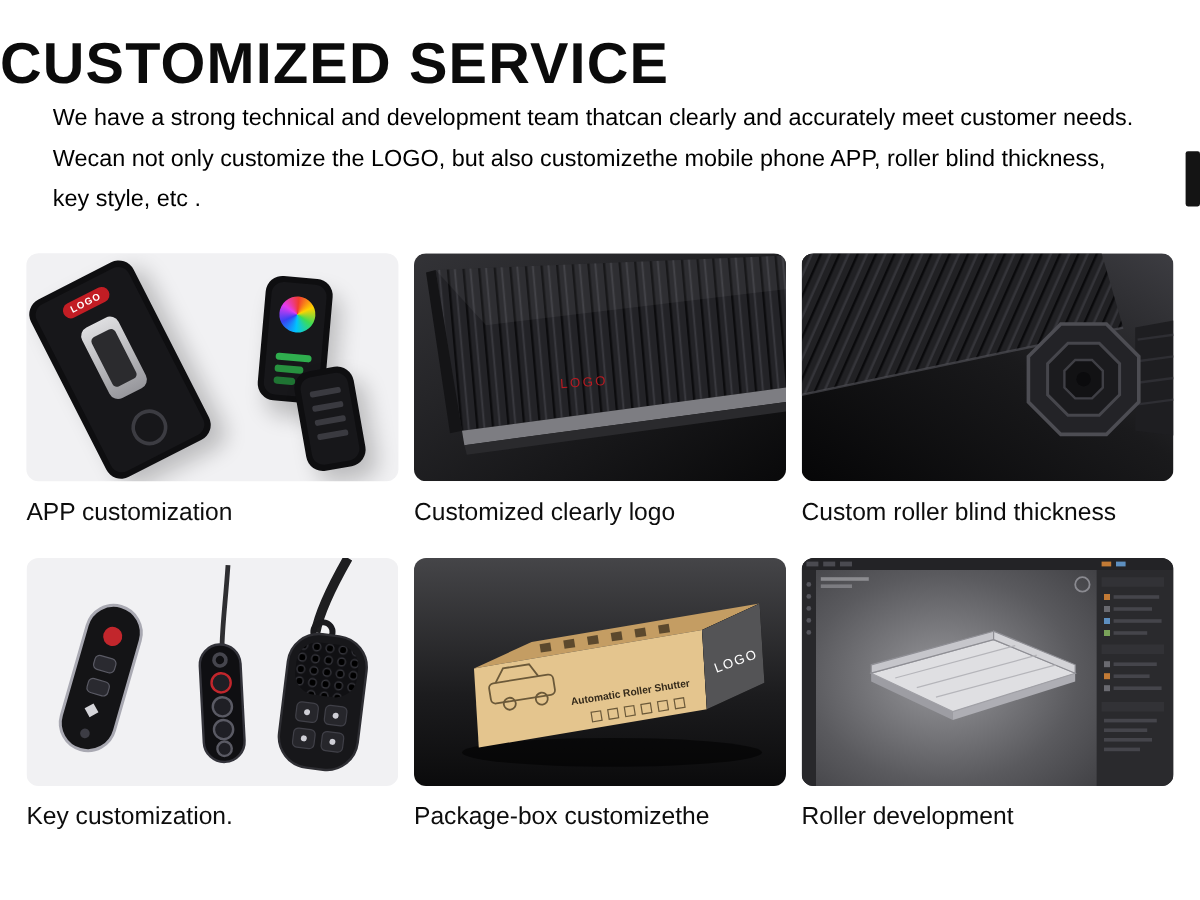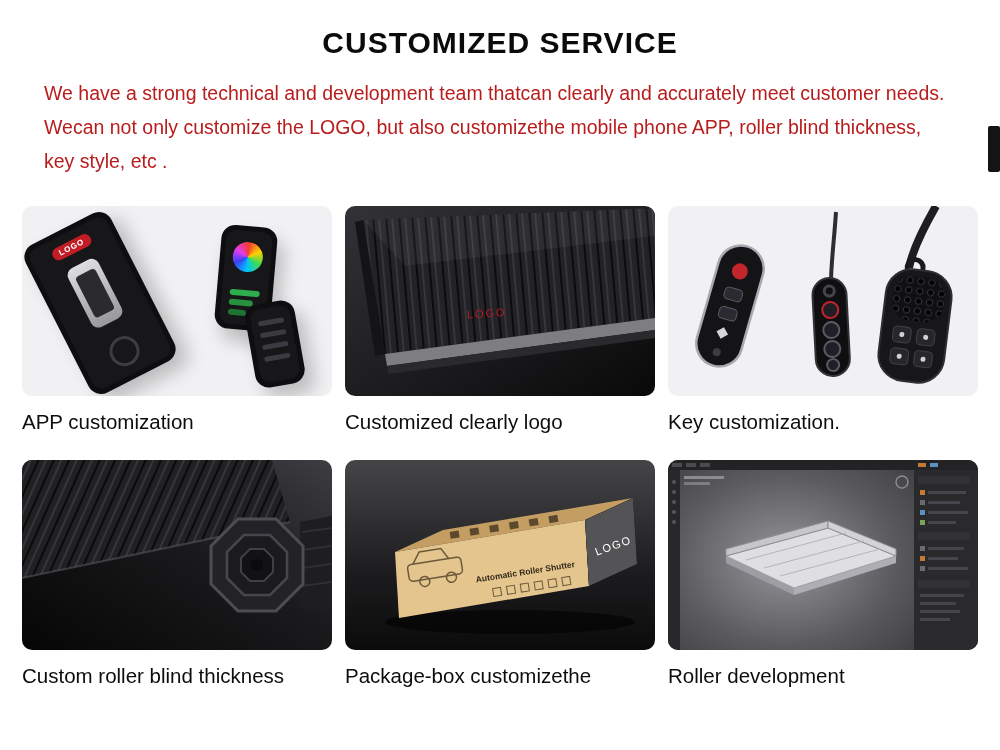--- a/index.html
+++ b/index.html
@@ -2,25 +2,25 @@
 <html><head>
 <meta charset="utf-8">
 <style>
   html,body{margin:0;padding:0;}
   body{
     width:1000px;height:750px;position:relative;overflow:hidden;
     background:#ffffff;font-family:"Liberation Sans",sans-serif;color:#111;
   }
   
   .page-title{
-    text-align:center;margin:26px 0 0;font-size:30px;font-weight:800;
+    margin:26px 0 0;font-size:48px;font-weight:800;
     letter-spacing:1px;color:#0b0b0b;
   }
   .intro{
-    margin:16px 44px 0;font-size:19.5px;line-height:34px;color:#b91c1c;
+    margin:0 44px 0;font-size:19.5px;line-height:34px;color:#000000;
   }
   
   .grid{
     display:grid;grid-template-columns:repeat(3,1fr);column-gap:13px;row-gap:0;
     margin:28px 22px 0;
   }
   figure{margin:0;}
   .thumb{
     height:190px;border-radius:10px;overflow:hidden;position:relative;
   }
@@ -125,20 +125,52 @@
         <text x="122" y="112" fill="#b81b22" font-size="11" letter-spacing="2" transform="rotate(-4 130 110)">LOGO</text>
       </svg>
     </div>
     <figcaption>Customized clearly logo</figcaption>
   </figure>
 
   <figure>
     <div class="thumb">
       <svg viewBox="0 0 310 190">
         <defs>
+          <linearGradient id="bg3" x1="0" y1="1" x2="1" y2="0">
+            <stop offset="0" stop-color="#060607"></stop>
+              <stop offset=".55" stop-color="#1a1a1c"></stop>
+              <stop offset="1" stop-color="#3d3d42"></stop>
+          </linearGradient>
+          <pattern id="slats3" width="14" height="20" patternUnits="userSpaceOnUse" patternTransform="rotate(24)">
+            <rect width="14" height="20" fill="#212124"></rect>
+            <rect width="2" height="20" fill="#0a0a0c"></rect>
+            <rect x="7" width="2" height="20" fill="#35353a"></rect>
+          </pattern>
+        </defs>
+        <rect width="310" height="190" fill="url(#bg3)"></rect>
+        <polygon points="278,62 310,56 310,152 278,148" fill="#1e1e21"></polygon>
+        <line x1="280" y1="72" x2="310" y2="68" stroke="#2e2e33" stroke-width="2"></line>
+        <line x1="280" y1="90" x2="310" y2="86" stroke="#2e2e33" stroke-width="2"></line>
+        <line x1="280" y1="108" x2="310" y2="104" stroke="#2e2e33" stroke-width="2"></line>
+        <line x1="280" y1="126" x2="310" y2="122" stroke="#2e2e33" stroke-width="2"></line>
+        <polygon points="0,0 250,0 268,62 0,118" fill="url(#slats3)"></polygon>
+        <line x1="0" y1="118" x2="268" y2="62" stroke="#55555c" stroke-width="2" opacity=".6"></line>
+        <polygon points="281,124 254,151 216,151 189,124 189,86 216,59 254,59 281,86" fill="#232327" stroke="#4d4d53" stroke-width="3"></polygon>
+        <polygon points="265,118 248,135 222,135 205,118 205,92 222,75 248,75 265,92" fill="#1b1b1e" stroke="#46464c" stroke-width="2.5"></polygon>
+        <polygon points="251,112 242,121 228,121 219,112 219,98 228,89 242,89 251,98" fill="#121214" stroke="#3f3f45" stroke-width="2"></polygon>
+        <circle cx="235" cy="105" r="6" fill="#0b0b0d"></circle>
+      </svg>
+    </div>
+    <figcaption>Custom roller blind thickness</figcaption>
+  </figure>
+
+  <figure>
+    <div class="thumb">
+      <svg viewBox="0 0 310 190">
+        <defs>
           <pattern id="honey" width="11" height="10" patternUnits="userSpaceOnUse">
             <rect width="11" height="10" fill="#101013"></rect>
             <circle cx="5.5" cy="5" r="3.2" fill="#000" stroke="#3a3a41" stroke-width="1"></circle>
           </pattern>
         </defs>
         <rect width="310" height="190" fill="#f1f1f3"></rect>
         <path d="M168,6 C166,36 163,58 163,76" stroke="#2e2e31" stroke-width="4" fill="none"></path>
         <path d="M268,0 C252,28 244,46 241,62" stroke="#1e1e20" stroke-width="8" fill="none"></path>
 
         <g transform="rotate(16 62 100)">
@@ -168,52 +200,20 @@
           <rect x="226" y="144" width="18" height="16" rx="4" fill="#26262b" stroke="#404048"></rect>
           <rect x="250" y="144" width="18" height="16" rx="4" fill="#26262b" stroke="#404048"></rect>
           <circle cx="235" cy="130" r="2.5" fill="#cfcfd6"></circle>
           <circle cx="259" cy="130" r="2.5" fill="#cfcfd6"></circle>
           <circle cx="235" cy="152" r="2.5" fill="#cfcfd6"></circle>
           <circle cx="259" cy="152" r="2.5" fill="#cfcfd6"></circle>
         </g>
       </svg>
     </div>
     <figcaption>Key customization.</figcaption>
-  </figure>
-
-  <figure>
-    <div class="thumb">
-      <svg viewBox="0 0 310 190">
-        <defs>
-          <linearGradient id="bg3" x1="0" y1="1" x2="1" y2="0">
-            <stop offset="0" stop-color="#060607"></stop>
-              <stop offset=".55" stop-color="#1a1a1c"></stop>
-              <stop offset="1" stop-color="#3d3d42"></stop>
-          </linearGradient>
-          <pattern id="slats3" width="14" height="20" patternUnits="userSpaceOnUse" patternTransform="rotate(24)">
-            <rect width="14" height="20" fill="#212124"></rect>
-            <rect width="2" height="20" fill="#0a0a0c"></rect>
-            <rect x="7" width="2" height="20" fill="#35353a"></rect>
-          </pattern>
-        </defs>
-        <rect width="310" height="190" fill="url(#bg3)"></rect>
-        <polygon points="278,62 310,56 310,152 278,148" fill="#1e1e21"></polygon>
-        <line x1="280" y1="72" x2="310" y2="68" stroke="#2e2e33" stroke-width="2"></line>
-        <line x1="280" y1="90" x2="310" y2="86" stroke="#2e2e33" stroke-width="2"></line>
-        <line x1="280" y1="108" x2="310" y2="104" stroke="#2e2e33" stroke-width="2"></line>
-        <line x1="280" y1="126" x2="310" y2="122" stroke="#2e2e33" stroke-width="2"></line>
-        <polygon points="0,0 250,0 268,62 0,118" fill="url(#slats3)"></polygon>
-        <line x1="0" y1="118" x2="268" y2="62" stroke="#55555c" stroke-width="2" opacity=".6"></line>
-        <polygon points="281,124 254,151 216,151 189,124 189,86 216,59 254,59 281,86" fill="#232327" stroke="#4d4d53" stroke-width="3"></polygon>
-        <polygon points="265,118 248,135 222,135 205,118 205,92 222,75 248,75 265,92" fill="#1b1b1e" stroke="#46464c" stroke-width="2.5"></polygon>
-        <polygon points="251,112 242,121 228,121 219,112 219,98 228,89 242,89 251,98" fill="#121214" stroke="#3f3f45" stroke-width="2"></polygon>
-        <circle cx="235" cy="105" r="6" fill="#0b0b0d"></circle>
-      </svg>
-    </div>
-    <figcaption>Custom roller blind thickness</figcaption>
   </figure>
 
   <figure>
     <div class="thumb">
       <svg viewBox="0 0 310 190">
         <defs>
           <linearGradient id="bg5" x1="0" y1="0" x2="0" y2="1">
             <stop offset="0" stop-color="#454548"></stop>
               <stop offset=".6" stop-color="#1c1c1e"></stop>
               <stop offset="1" stop-color="#0b0b0c"></stop>

